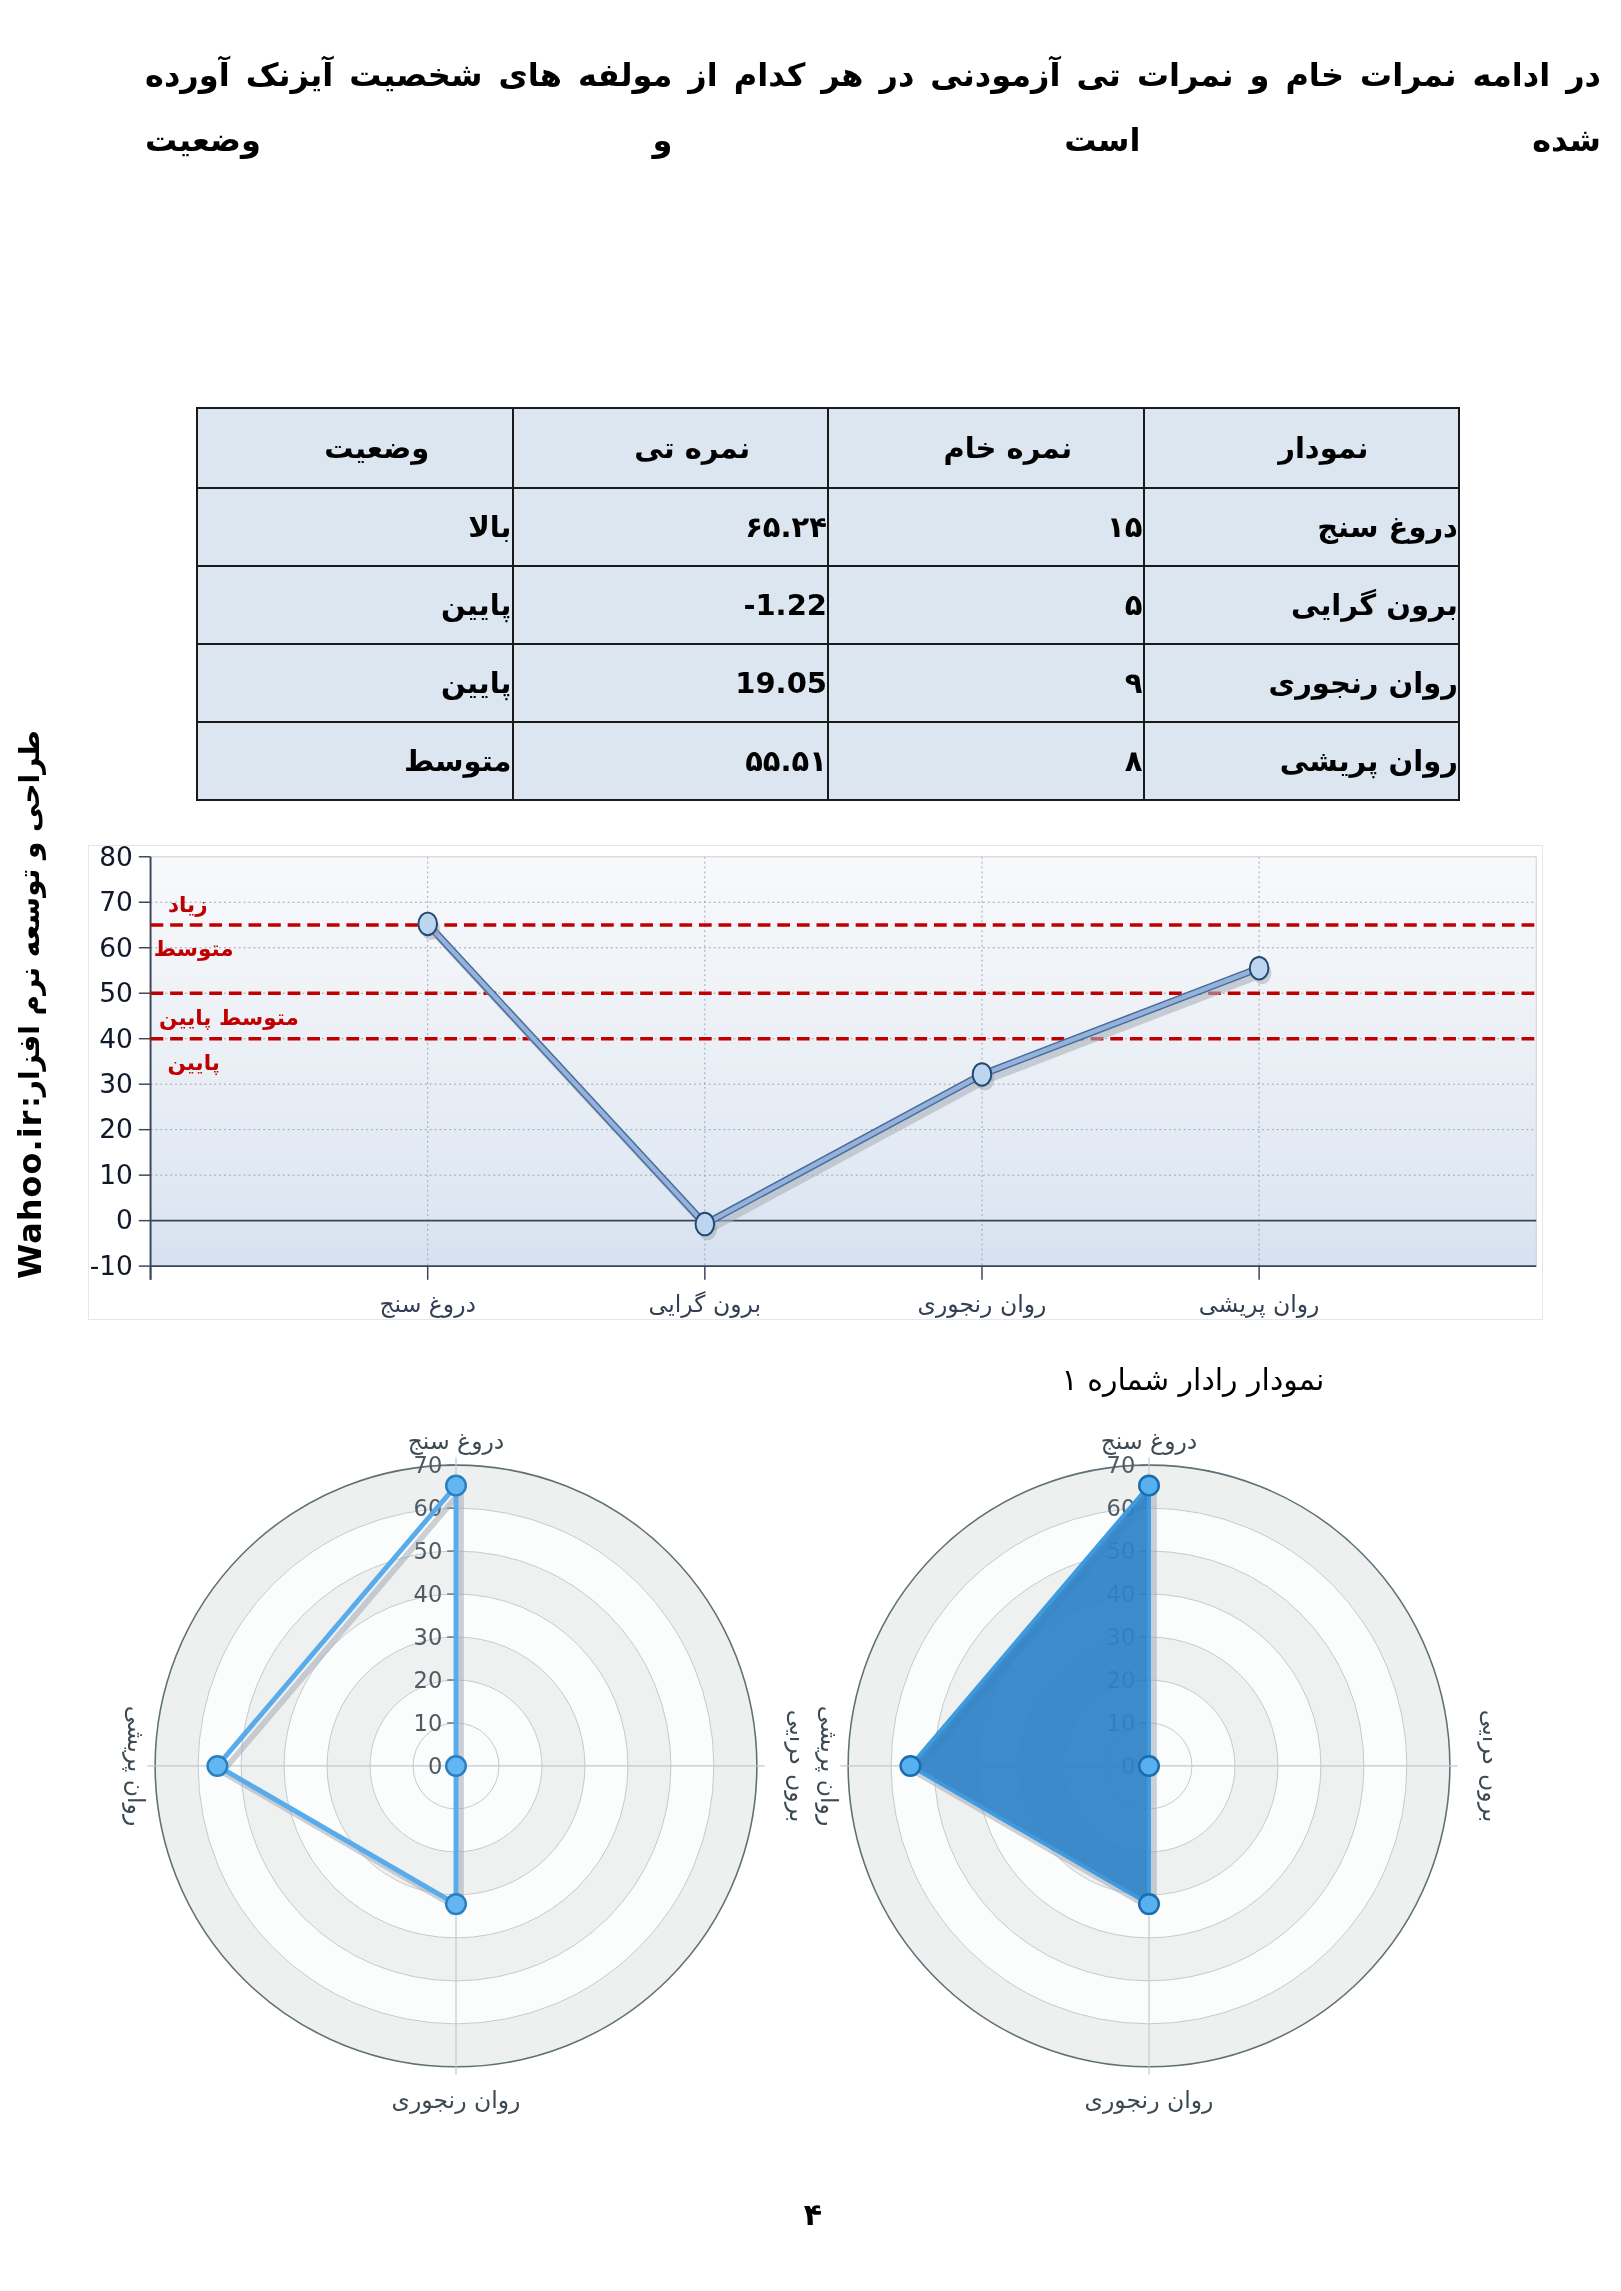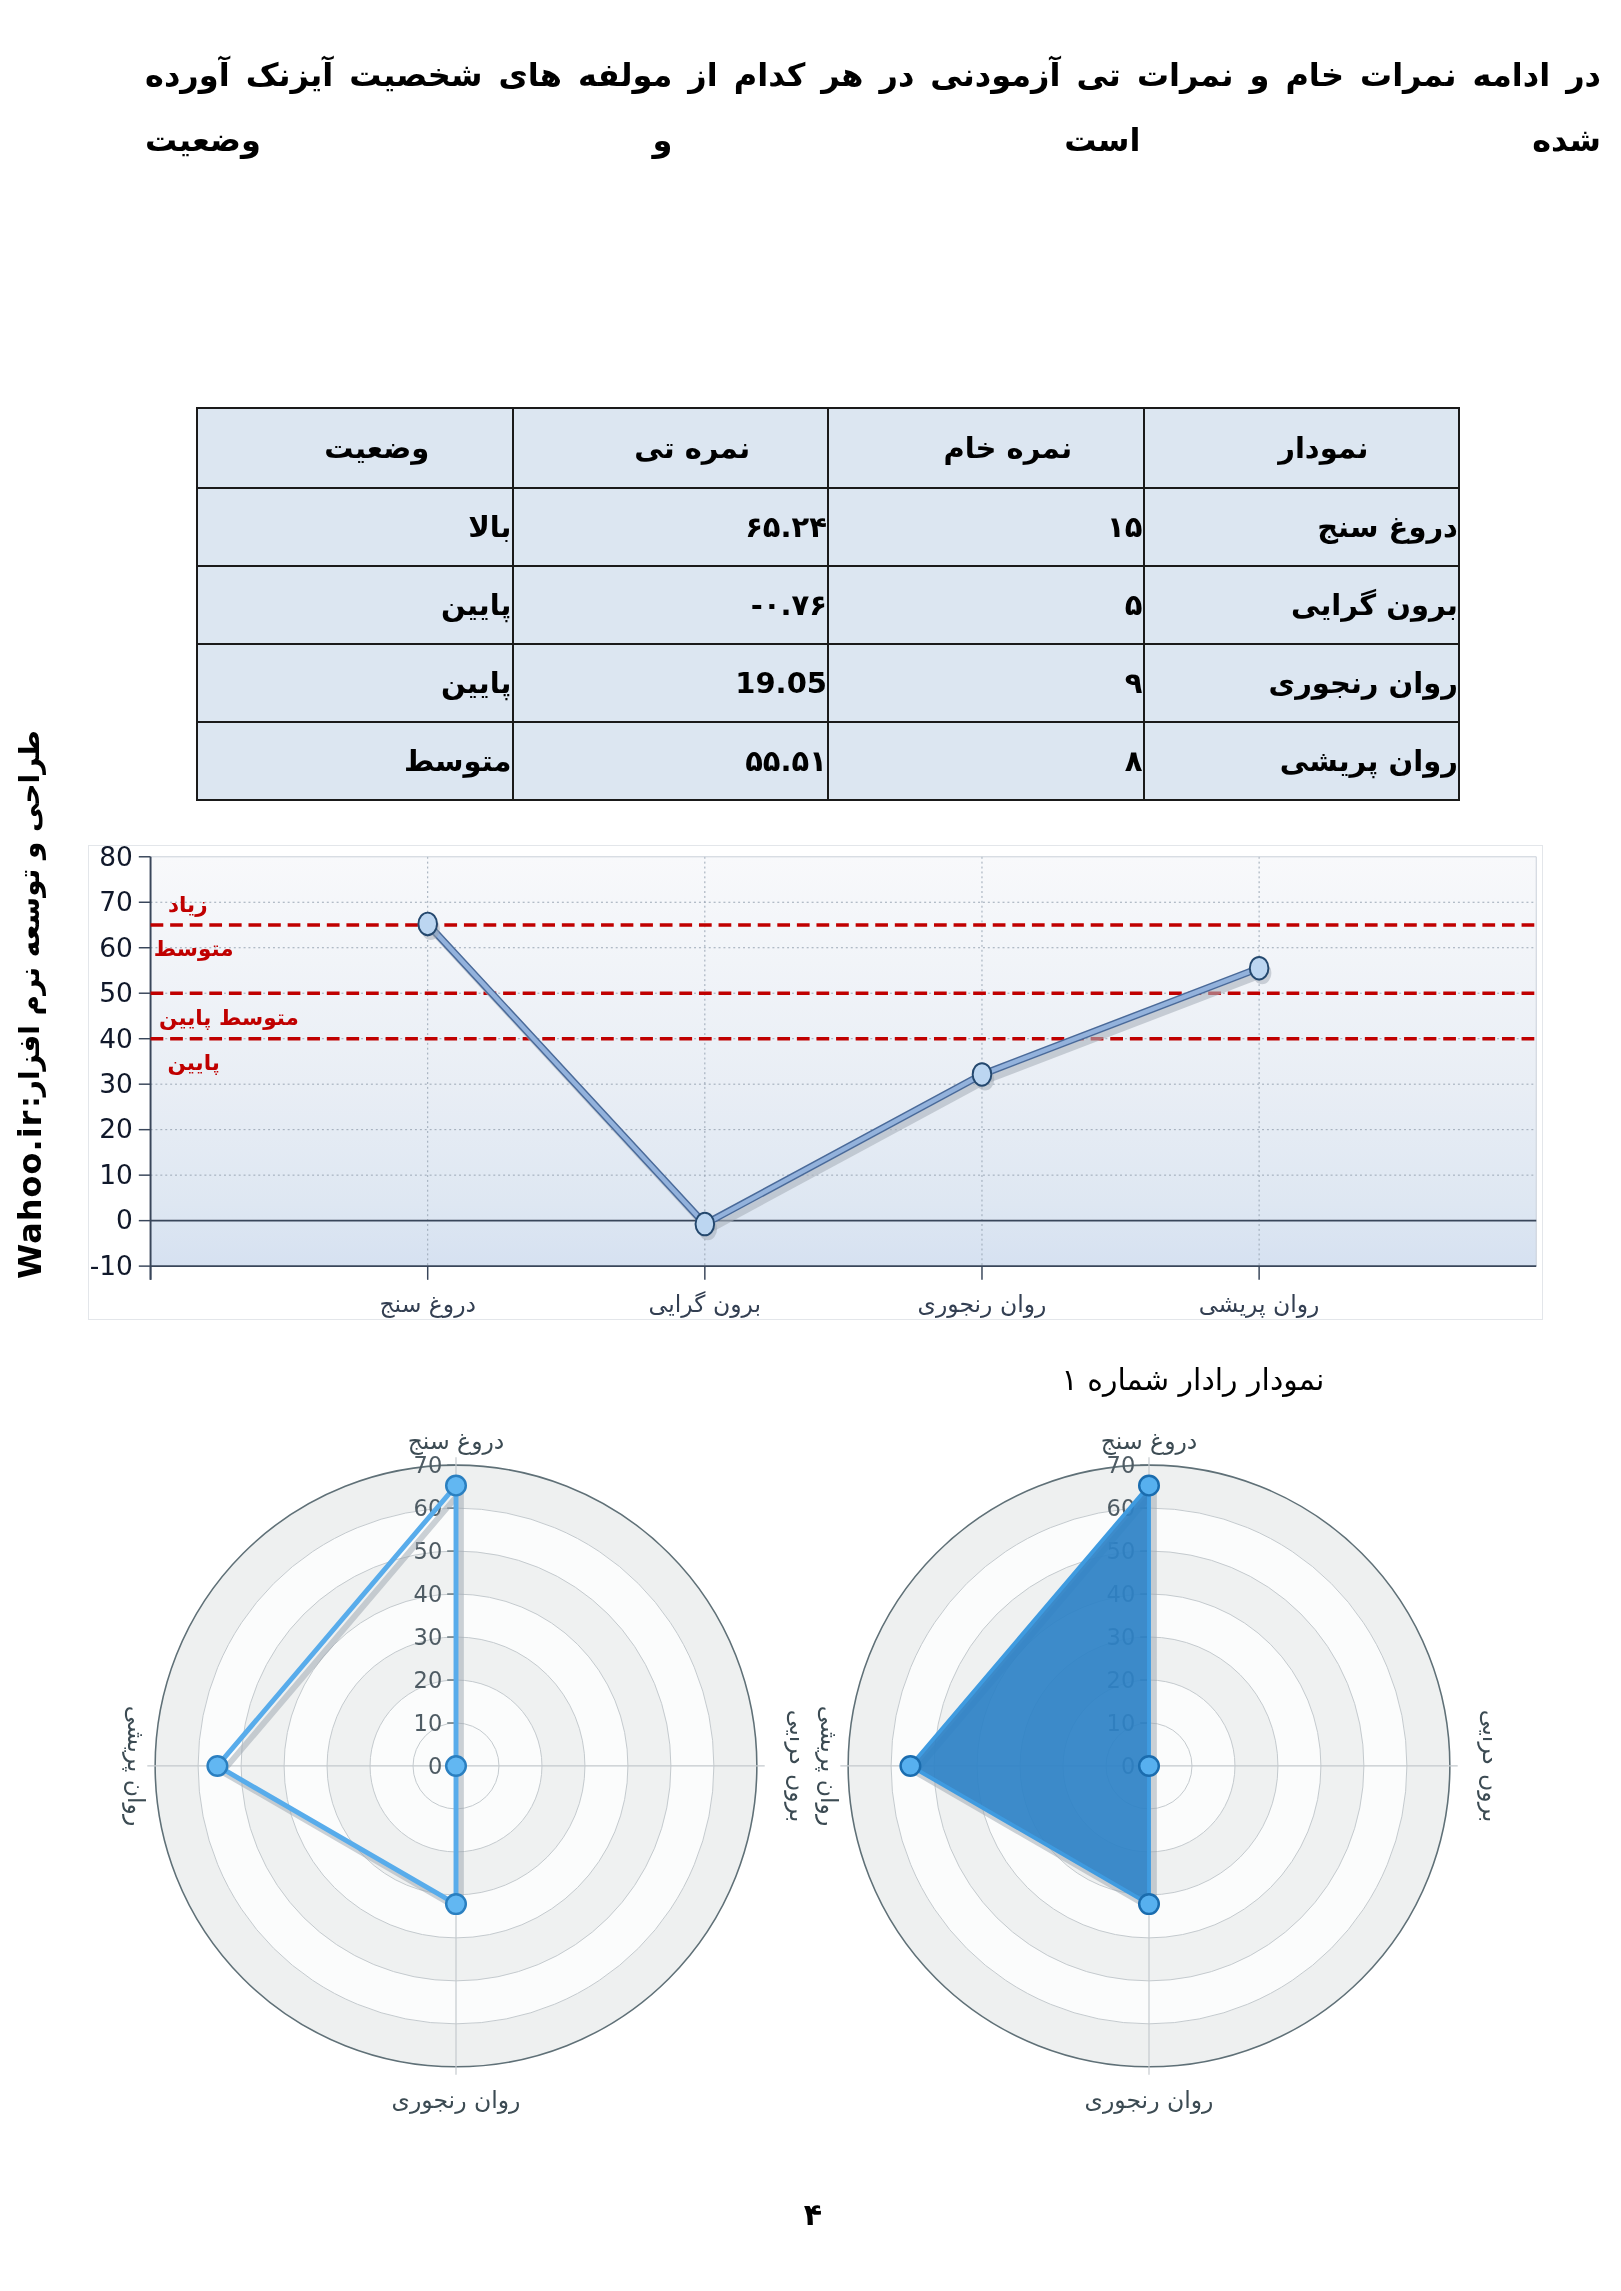--- a/index.html
+++ b/index.html
@@ -51,21 +51,21 @@
     </tr>
     <tr>
       <td>دروغ سنج</td>
       <td class="num">۱۵</td>
       <td class="num">۶۵.۲۴</td>
       <td>بالا</td>
     </tr>
     <tr>
       <td>برون گرایی</td>
       <td class="num">۵</td>
-      <td class="num">-۰.۷۶</td>
+      <td class="num">-1.22</td>
       <td>پایین</td>
     </tr>
     <tr>
       <td>روان رنجوری</td>
       <td class="num">۹</td>
       <td class="num">19.05</td>
       <td>پایین</td>
     </tr>
     <tr>
       <td>روان پریشی</td>

